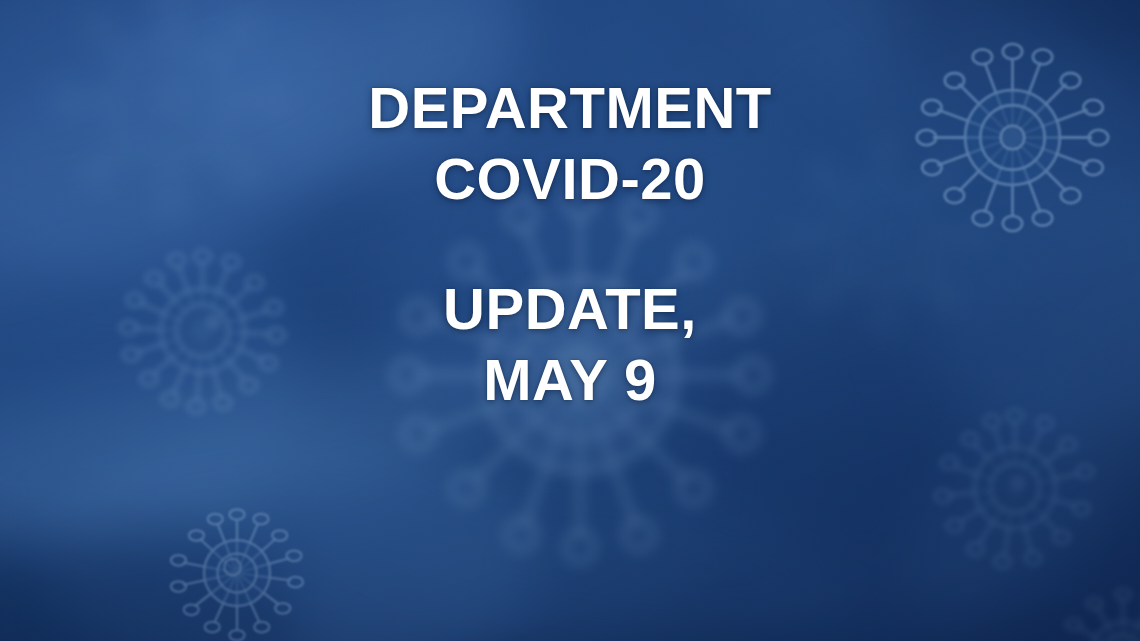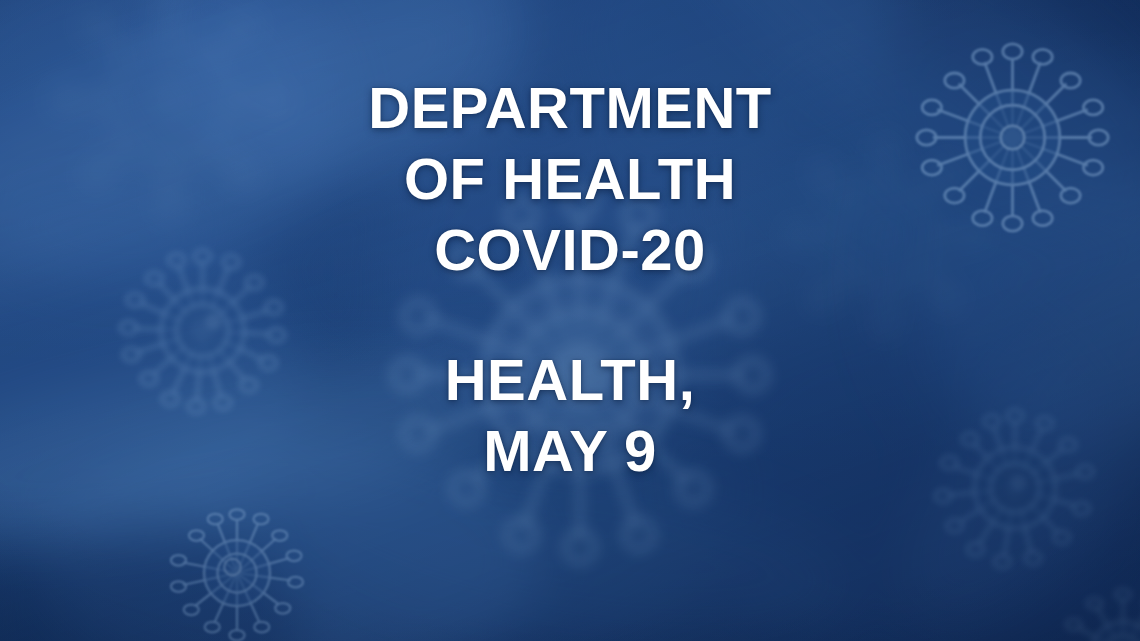--- a/index.html
+++ b/index.html
@@ -430,24 +430,23 @@
     </svg>
   </div>
 
   <div class="bg-layer" id="bg-tint"></div>
   <div class="bg-layer" id="bg-vignette"></div>
 
   <div id="headline">
 
     <div class="text-block" id="block-title">
       <div class="line">DEPARTMENT</div>
-      <div class="line">OF HEALTH</div>
       <div class="line">COVID-20</div>
     </div>
 
     <div class="text-block" id="block-date">
-      <div class="line">HEALTH,</div>
+      <div class="line">UPDATE,</div>
       <div class="line">MAY 9</div>
     </div>
 
   </div>
 
 </div>
 
 </body></html>

